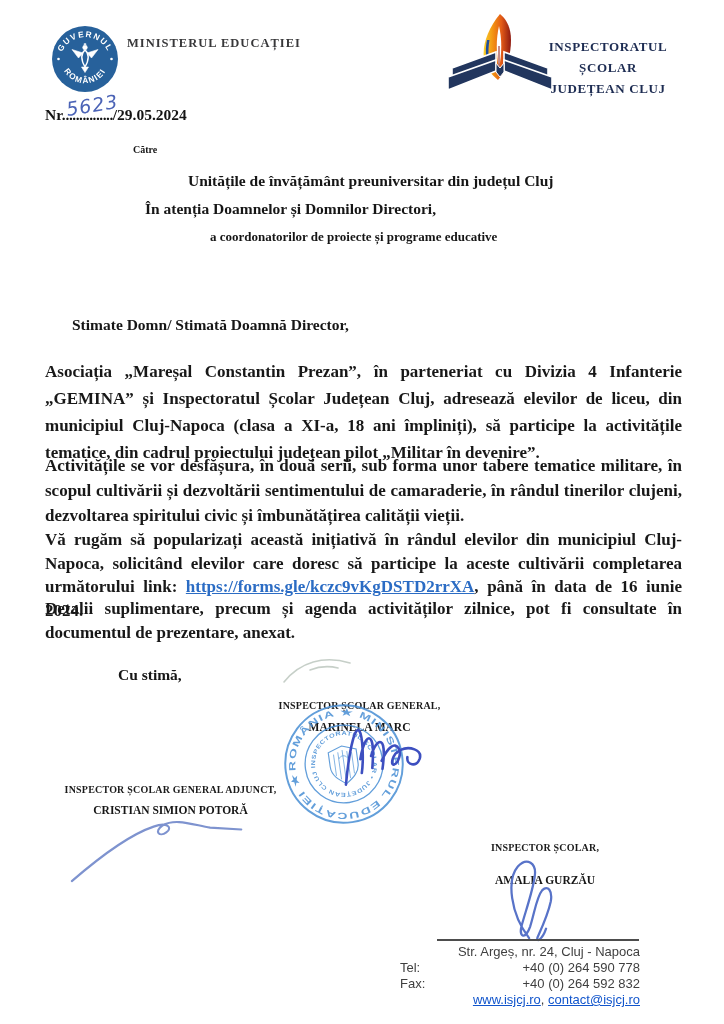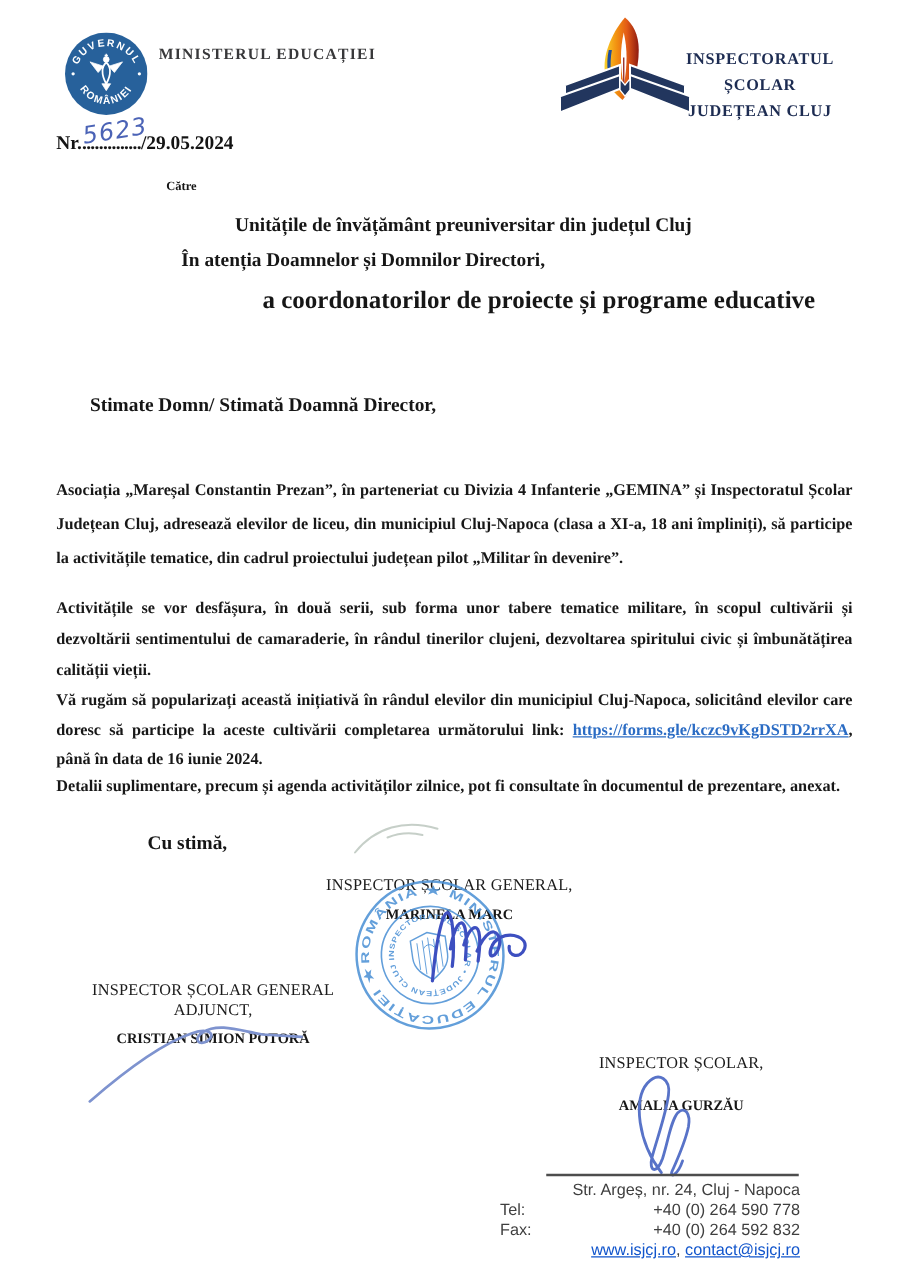--- a/index.html
+++ b/index.html
@@ -21,35 +21,35 @@
   .handwritten-nr {
     left:66px; top:94px; color:#4b63b6; font-family:"DejaVu Sans", sans-serif;
     font-style:italic; font-size:19px; transform:rotate(-9deg); letter-spacing:1px; font-weight:500;
   }
 
   
   .b { font-weight:bold; }
   .catre        { left:133px; top:144px; font-size:10px; }
   .recip-1      { left:188px; top:172px; font-size:15.5px; }
   .recip-2      { left:145px; top:200px; font-size:15.5px; }
-  .recip-3      { left:210px; top:229px; font-size:20px; }
+  .recip-3      { left:210px; top:229px; font-size:13px; }
 
   .salutation   { left:72px;  top:316px; font-size:15.5px; }
 
-  .para { left:45px; width:637px; font-size:13px; font-weight:bold; text-align:justify; color:#181818;margin-top:20px; }
+  .para { left:45px; width:637px; font-size:17px; font-weight:bold; text-align:justify; color:#181818; }
   .p1 { top:358px; line-height:27px; }
   .p2 { top:453px; line-height:25px; }
   .p3 { top:528px; line-height:23.5px; }
   .p4 { top:597px; line-height:23.5px; }
   .body-link { color:#2b6cc4; text-decoration:underline; font-weight:bold; }
 
   .closing { left:118px; top:666px; font-size:15.5px; }
 
   
-  .sig-title { font-size:13px; font-weight:normal; color:#1b1b1b; letter-spacing:0.2px; }
+  .sig-title { font-size:10px; font-weight:bold; color:#1b1b1b; letter-spacing:0.2px; }
   .sig-general  { left:252px; top:700px; width:215px; text-align:center; }
   .sig-general .sig-name { margin-top:10px; }
   .sig-name { font-size:11.5px; font-weight:bold; }
   .sig-adjunct  { left:48px;  top:784px; width:245px; text-align:center; }
   .sig-adjunct .sig-name { margin-top:9px; }
   .sig-inspector{ left:450px; top:842px; width:190px; text-align:center; }
   .sig-inspector .sig-name { margin-top:21px; }
 
   .stamp { left:282px; top:702px; width:124px; height:124px; transform:rotate(-8deg); opacity:0.88; }
   .sig-svg { pointer-events:none; }

